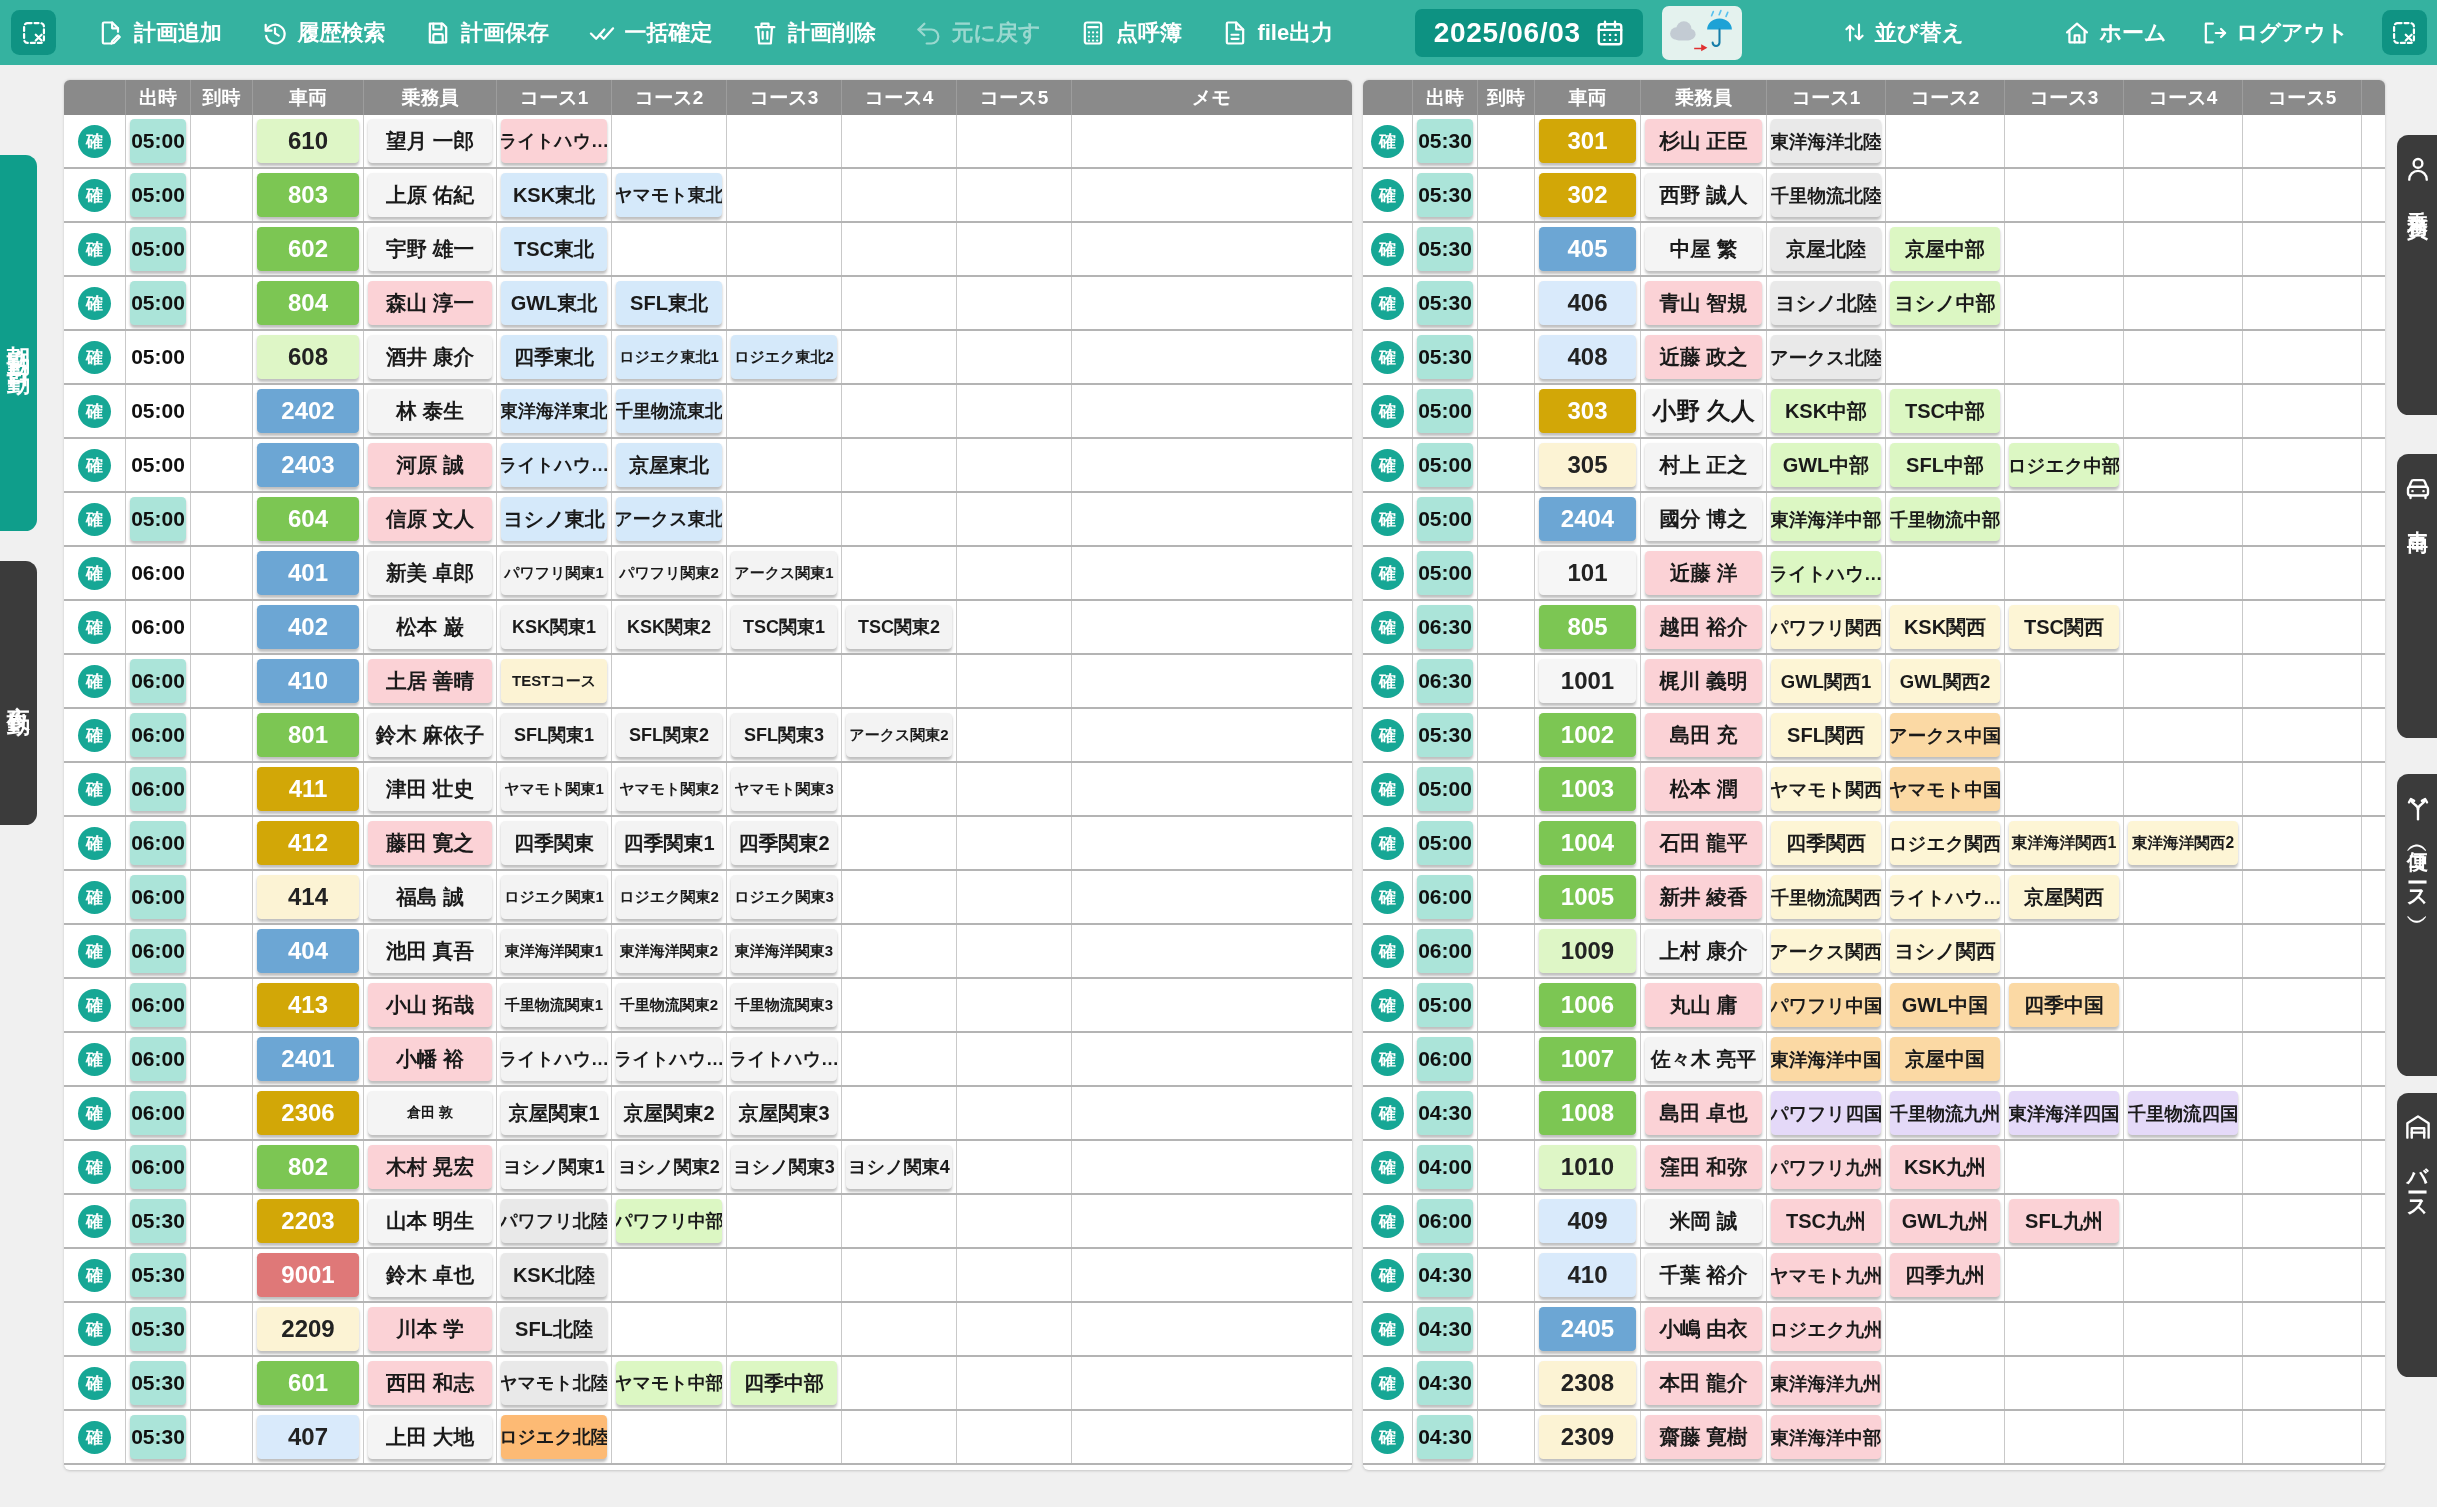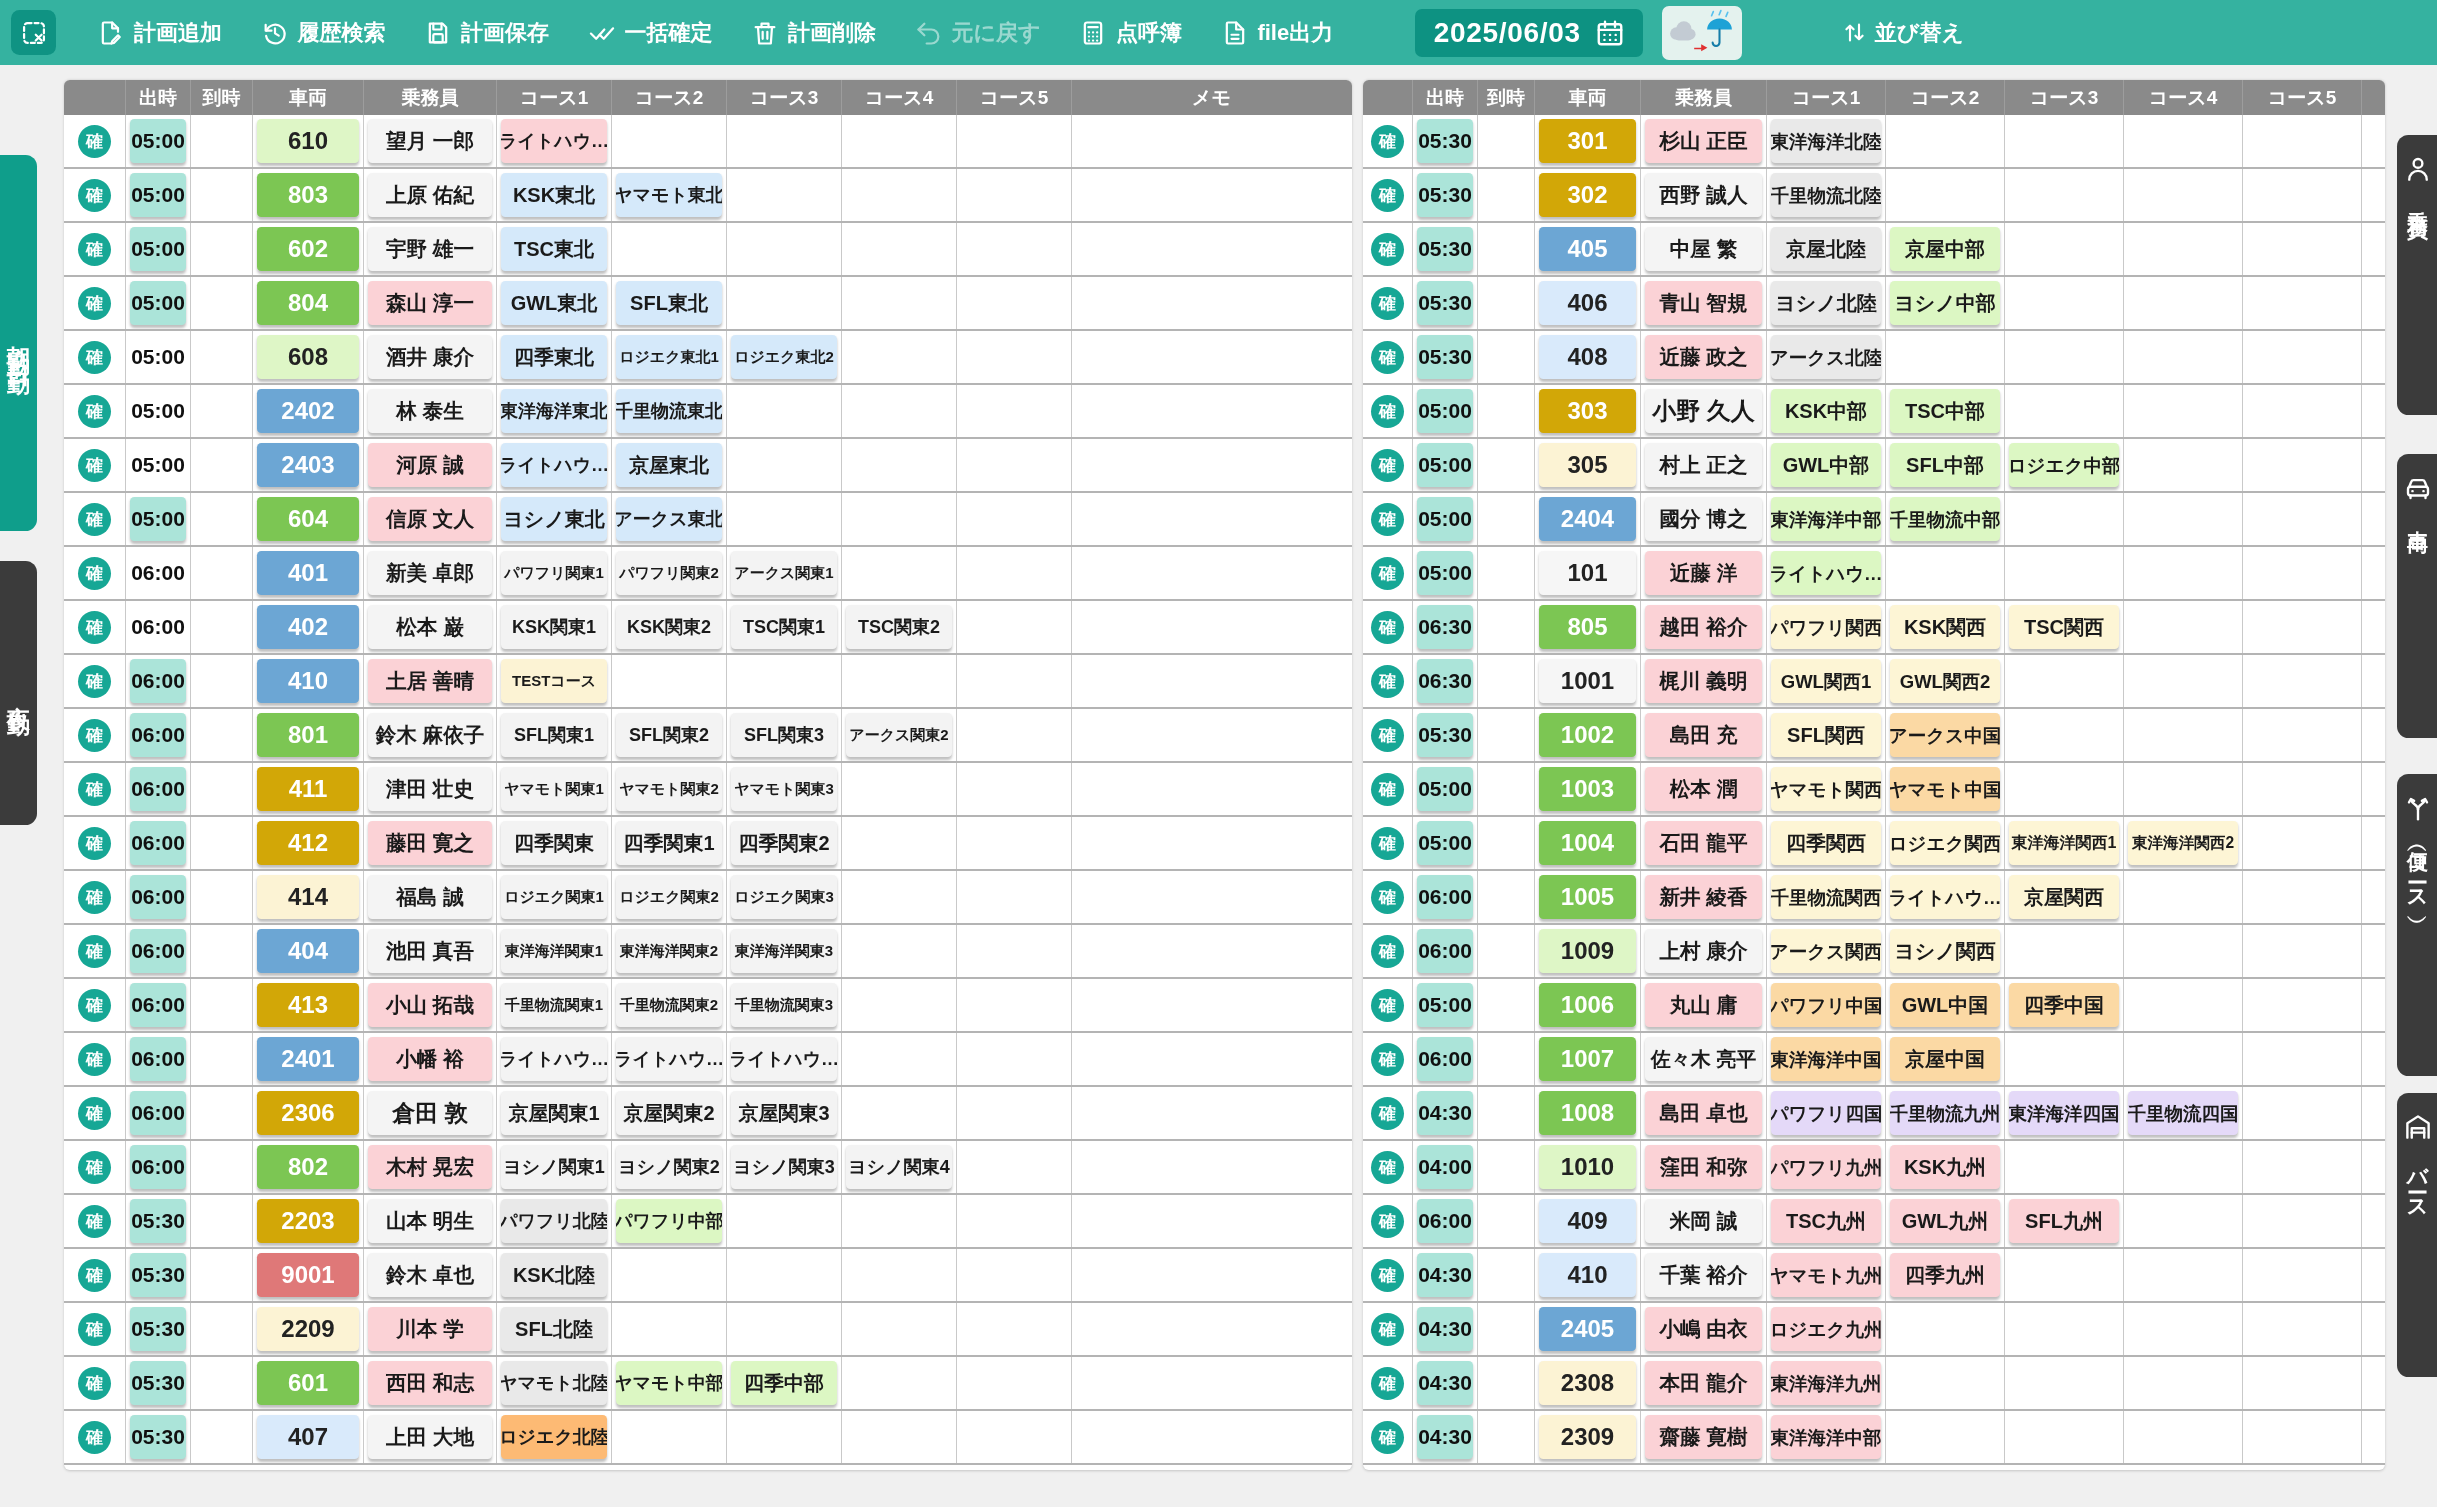--- a/index.html
+++ b/index.html
@@ -172,20 +172,44 @@
   </div>
 
   <div class="sort-btn">
     <svg width="27" height="27" viewBox="0 0 24 24" fill="none" stroke="#fff" stroke-width="1.9" stroke-linecap="round" stroke-linejoin="round">
         <path d="M8 19V6M8 6L4.8 9.2M8 6l3.2 3.2"></path>
         <path d="M16 5v13M16 18l-3.2-3.2M16 18l3.2-3.2"></path>
       </svg>
     <span>並び替え</span>
   </div>
 
+  <div class="right-group">
+    <div class="nav-btn">
+      <svg width="28" height="28" viewBox="0 0 24 24" fill="none" stroke="#fff" stroke-width="1.9" stroke-linecap="round" stroke-linejoin="round">
+          <path d="M3.5 11.5L12 4l8.5 7.5"></path>
+          <path d="M5.5 10v10h13V10"></path>
+          <path d="M10 20v-6h4v6"></path>
+        </svg>
+      <span>ホーム</span>
+    </div>
+    <div class="nav-btn">
+      <svg width="28" height="28" viewBox="0 0 24 24" fill="none" stroke="#fff" stroke-width="1.9" stroke-linecap="round" stroke-linejoin="round">
+          <path d="M11 4H5v16h6"></path>
+          <path d="M13.5 12h8"></path>
+          <path d="M18 8.5l3.5 3.5-3.5 3.5"></path>
+        </svg>
+      <span>ログアウト</span>
+    </div>
+    <div class="corner-btn">
+      <svg width="28" height="28" viewBox="0 0 24 24" fill="none" stroke="#fff" stroke-width="1.9" stroke-linecap="round">
+          <rect x="3.5" y="3.5" width="17" height="17" rx="3" stroke-dasharray="3.4 2.6"></rect>
+          <path d="M13.5 13.5l5 5M18.5 13.5l-5 5"></path>
+        </svg>
+    </div>
+  </div>
 </div>
 
 <div class="shift-tab" id="shift-morning">朝勤・日勤</div>
 <div class="shift-tab" id="shift-night">夜勤</div>
 
 <div id="side-rail">
     <div class="side-tab" style="top: 135px; height: 280px;">
       <svg width="30" height="30" viewBox="0 0 24 24" fill="none" stroke="#fff" stroke-width="1.9" stroke-linecap="round" stroke-linejoin="round">
         <circle cx="12" cy="7.5" r="3.5"></circle>
         <path d="M5 20.5a7 7 0 0 1 14 0"></path>
@@ -709,21 +733,21 @@
           <div class="badge">確</div>
         </div>
         <div class="td" style="width: 65px;">
           <div class="chip time-chip">06:00</div>
         </div>
         <div class="td" style="width: 62px;"></div>
         <div class="td" style="width: 111px;">
           <div class="chip" style="background:#d2a707;color:#fff;font-size:24px">2306</div>
         </div>
         <div class="td" style="width: 133px;">
-          <div class="chip" style="background:#f4f4f4;color:#1a1a1a;font-size:23px">倉田 敦</div>
+          <div class="chip" style="background:#f4f4f4;color:#1a1a1a;font-size:14px">倉田 敦</div>
         </div>
         <div class="td" style="width: 115px;">
           <div class="chip" style="background:#f3f3f3;color:#1a1a1a;font-size:20px">京屋関東1</div>
         </div>
         <div class="td" style="width: 115px;">
           <div class="chip" style="background:#f3f3f3;color:#1a1a1a;font-size:20px">京屋関東2</div>
         </div>
         <div class="td" style="width: 115px;">
           <div class="chip" style="background:#f3f3f3;color:#1a1a1a;font-size:20px">京屋関東3</div>
         </div>

